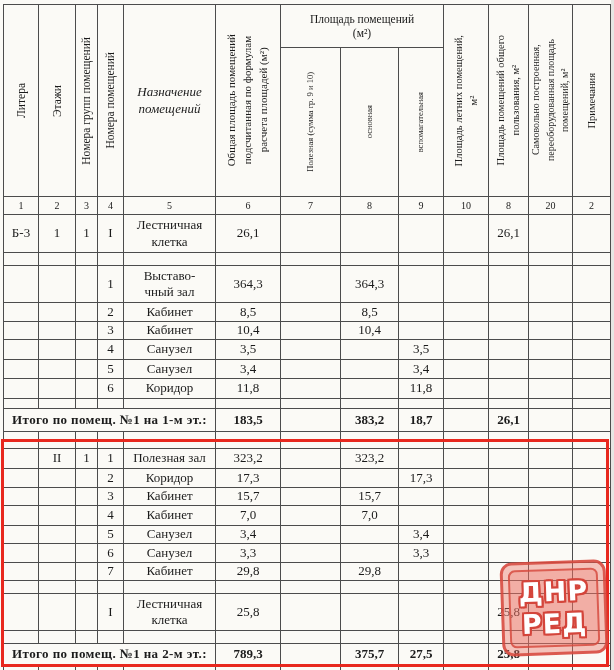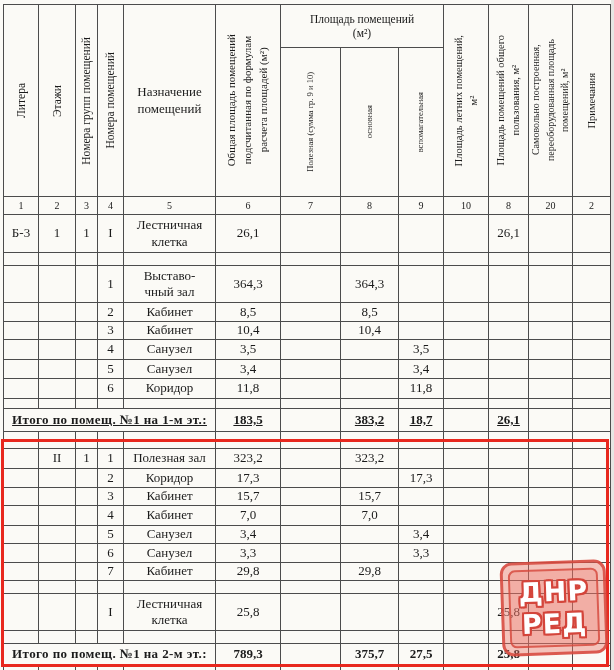--- a/index.html
+++ b/index.html
@@ -97,21 +97,21 @@
         <th rowspan="2" class="h-main">
           <span class="vwrap">
               <span class="vert">Номера групп помещений</span>
             </span>
         </th>
         <th rowspan="2" class="h-main">
           <span class="vwrap">
               <span class="vert">Номера помещений</span>
             </span>
         </th>
-        <th rowspan="2" class="h-main" style="white-space:pre-line;font-size:13px;">Назначение
+        <th rowspan="2" class="h-main" style="white-space:pre-line;font-size:13px;font-style:italic;">Назначение
 помещений</th>
         <th rowspan="2" class="h-main">
           <span class="vwrap">
               <span class="vert" style="font-size:11px;">Общая площадь помещений
 подсчитанная по формулам
 расчета площадей (м²)</span>
             </span>
         </th>
         <th colspan="3" class="h-grp">Площадь  помещений
 (м²)</th>
@@ -304,21 +304,21 @@
           <td class="name"></td>
           <td></td>
           <td></td>
           <td></td>
           <td></td>
           <td></td>
           <td></td>
           <td></td>
           <td></td>
         </tr>
-        <tr class="totalrow" style="height: 23px; text-decoration: underline;">
+        <tr class="totalrow" style="height: 23px;">
           <td colspan="5" class="tlabel">Итого по помещ. №1 на 1-м эт.:</td>
           <td>183,5</td>
           <td></td>
           <td>383,2</td>
           <td>18,7</td>
           <td></td>
           <td>26,1</td>
           <td></td>
           <td></td>
         </tr>

